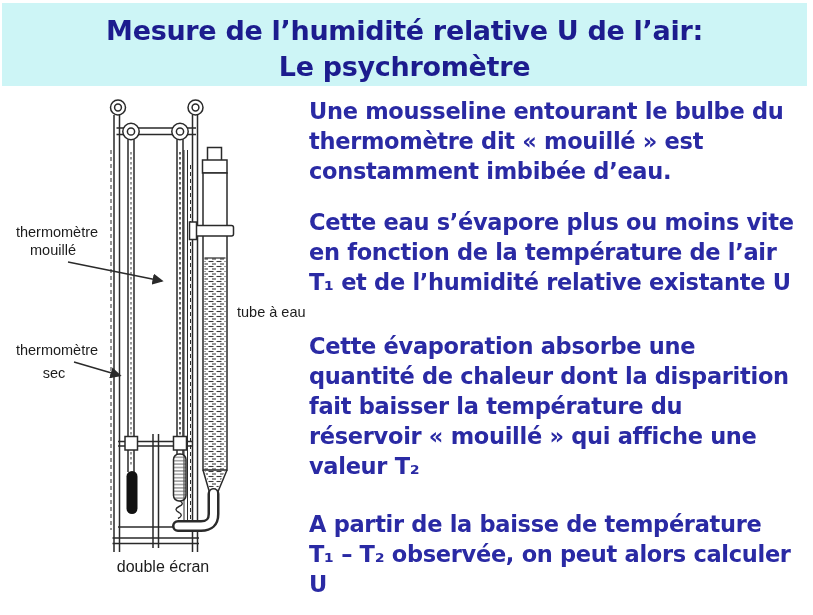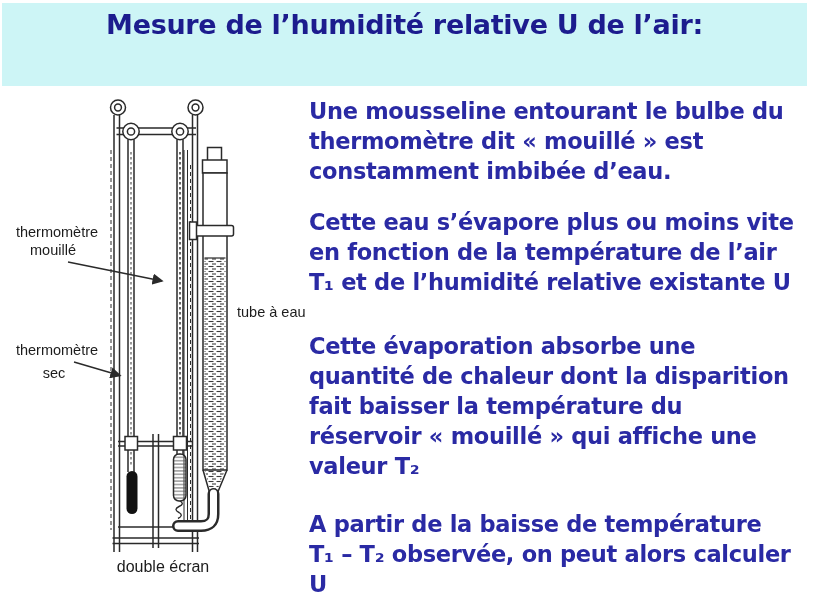--- a/index.html
+++ b/index.html
@@ -3,21 +3,21 @@
 <meta charset="utf-8">
 <style>
   html, body { margin:0; padding:0; }
   body {
     width:813px; height:615px; position:relative;
     background:#ffffff; overflow:hidden;
     font-family:"DejaVu Sans", sans-serif;
   }
   .header {
     position:absolute; left:2px; top:3px; width:805px; height:83px;
-    background:#cdf5f6; box-sizing:border-box; padding-top:4px;
+    background:#cdf5f6; box-sizing:border-box; padding-top:10px;
     text-align:center; color:#1c1c8e; font-weight:bold;
     font-size:27px; line-height:36px; letter-spacing:-0.3px;
   }
   .diagram-svg { position:absolute; left:0; top:0; width:813px; height:615px; }
   .text-col {
     position:absolute; left:309px; top:0; width:506px; height:615px;
     color:#2a2aa4; font-weight:bold; font-size:22.5px; letter-spacing:-0.3px;
   }
   .para { position:absolute; left:0; width:506px; }
   .para .line { height:30px; line-height:30px; white-space:nowrap; }
@@ -28,20 +28,21 @@
   .fig-label {
     font-family:"Liberation Sans", sans-serif;
     fill:#1c1c1c; stroke:none;
   }
 </style>
 </head>
 <body>
 
 <div class="header">
   <div>Mesure de l’humidité relative U de l’air:</div>
+  <div>Le psychromètre</div>
 </div>
 
 <svg class="diagram-svg" viewBox="0 0 813 615">
   <defs>
     <marker id="arrow" viewBox="0 0 10 10" refX="8.5" refY="5" markerWidth="8" markerHeight="8" orient="auto">
       <path d="M0 0 L10 5 L0 10 z" fill="#2a2a2a"></path>
     </marker>
     <pattern id="wpat" width="8" height="5" patternUnits="userSpaceOnUse">
       <line x1="0.5" y1="1.5" x2="5.5" y2="1.5" stroke="#3c3c3c" stroke-width="1.1"></line>
       <line x1="4" y1="4" x2="8" y2="4" stroke="#3c3c3c" stroke-width="1.1"></line>

